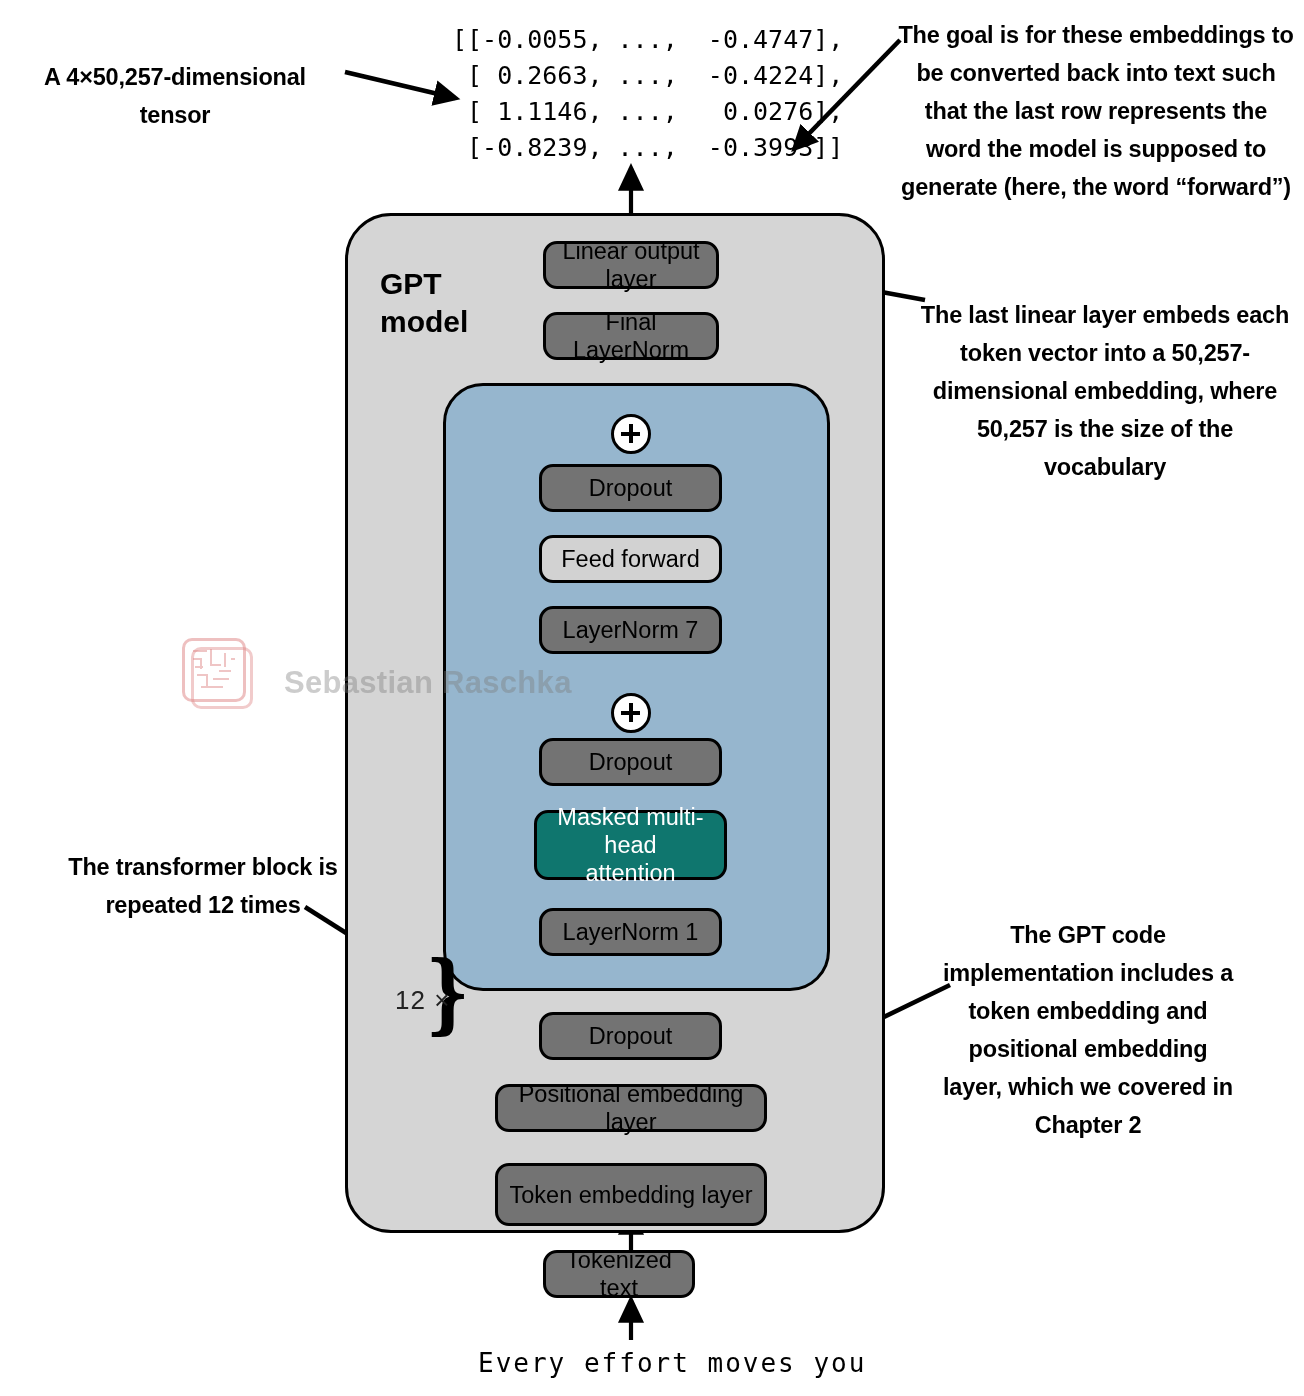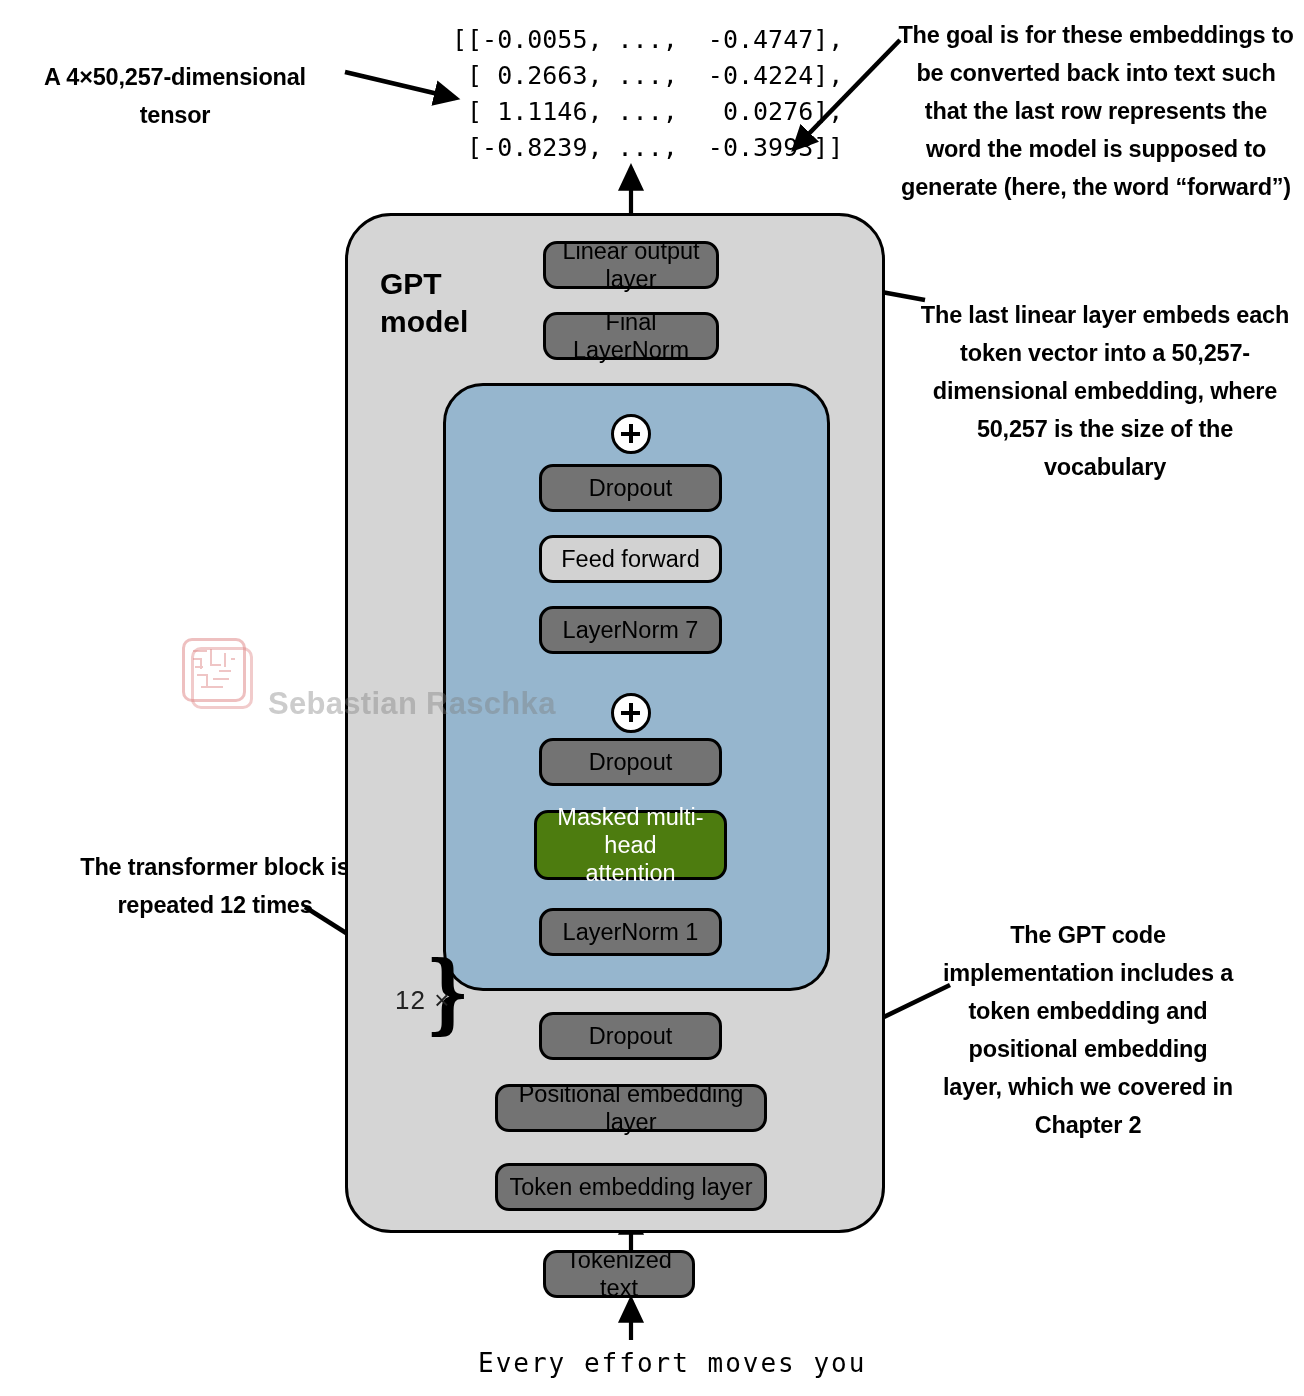--- a/index.html
+++ b/index.html
@@ -114,21 +114,21 @@
     display: flex;
     align-items: center;
     justify-content: center;
     text-align: center;
     font-size: 23.5px;
     line-height: 28px;
     color: #000000;
     font-family: "Liberation Sans", sans-serif;
   }
   .node.grayfill { background: #d2d2d2; }
-  .node.darkfill { background: #4d7c0f; color: #ffffff; border-color: #000; }
+  .node.darkfill { background: #0f766e; color: #ffffff; border-color: #000; }
 
   
   .plus {
     position: absolute;
     width: 40px;
     height: 40px;
     border-radius: 50%;
     background: #ffffff;
     border: 3.5px solid #000000;
     box-sizing: border-box;
@@ -137,27 +137,26 @@
     content: "";
     position: absolute;
     background: #000;
   }
   .plus::before { left: 7px; top: 15.2px; width: 19px; height: 3.4px; }
   .plus::after  { top: 7px; left: 15.2px; height: 19px; width: 3.4px; }
 
   
   .wm-text {
     position: absolute;
-    left: 268px;
+    left: 284px;
     top: 665px;
     font-size: 31px;
     font-weight: bold;
     color: rgba(120,120,120,0.38);
     letter-spacing: 0.3px;
-    margin-top: 21px;
   }
   .wm-logo {
     position: absolute;
     left: 182px;
     top: 638px;
     width: 58px;
     height: 58px;
     border: 3px solid rgba(224,140,140,0.55);
     border-radius: 10px;
   }
@@ -251,21 +250,21 @@
  [ 0.2663, ...,  -0.4224],
  [ 1.1146, ...,   0.0276],
  [-0.8239, ...,  -0.3993]]</div>
 
   <div class="callout" style="left:10px; top:58px; width:330px;">A 4×50,257-dimensional tensor</div>
 
   <div class="callout" style="left:896px; top:16px; width:400px;">The goal is for these embeddings to be converted back into text such that the last row represents the word the model is supposed to generate (here, the word “forward”)</div>
 
   <div class="callout" style="left:920px; top:296px; width:370px;">The last linear layer embeds each token vector into a 50,257-dimensional embedding, where 50,257 is the size of the vocabulary</div>
 
-  <div class="callout" style="left:70px; top:848px; width:290px;">The transformer block is repeated 12 times</div>
+  <div class="callout" style="left:58px; top:848px; width:290px;">The transformer block is repeated 12 times</div>
 
   <div class="callout" style="left:938px; top:916px; width:300px;">The GPT code implementation includes a token embedding and positional embedding layer, which we covered in Chapter 2</div>
 
   <div class="panel-gpt"></div>
 
   <div class="gpt-label">
     <div>GPT</div>
     <div>model</div>
   </div>
 
@@ -303,19 +302,19 @@
     <span>Masked multi-head</span>
     <span>attention</span>
   </div>
 
   <div class="node" style="left:539px; top:908px; width:183px; height:48px;">LayerNorm 1</div>
 
   <div class="node" style="left:539px; top:1012px; width:183px; height:48px;">Dropout</div>
 
   <div class="node" style="left:495px; top:1084px; width:272px; height:48px;">Positional embedding layer</div>
 
-  <div class="node" style="left:495px; top:1163px; width:272px; height:48px;">Token embedding layer</div>
+  <div class="node" style="left:495px; top:1163px; width:272px; height:63px;">Token embedding layer</div>
 
   <div class="node" style="left:543px; top:1250px; width:152px; height:48px;">Tokenized text</div>
 
   <div class="inputtext" style="left:478px; top:1348px;">Every effort moves you</div>
 
 </div>
 
 </body></html>

